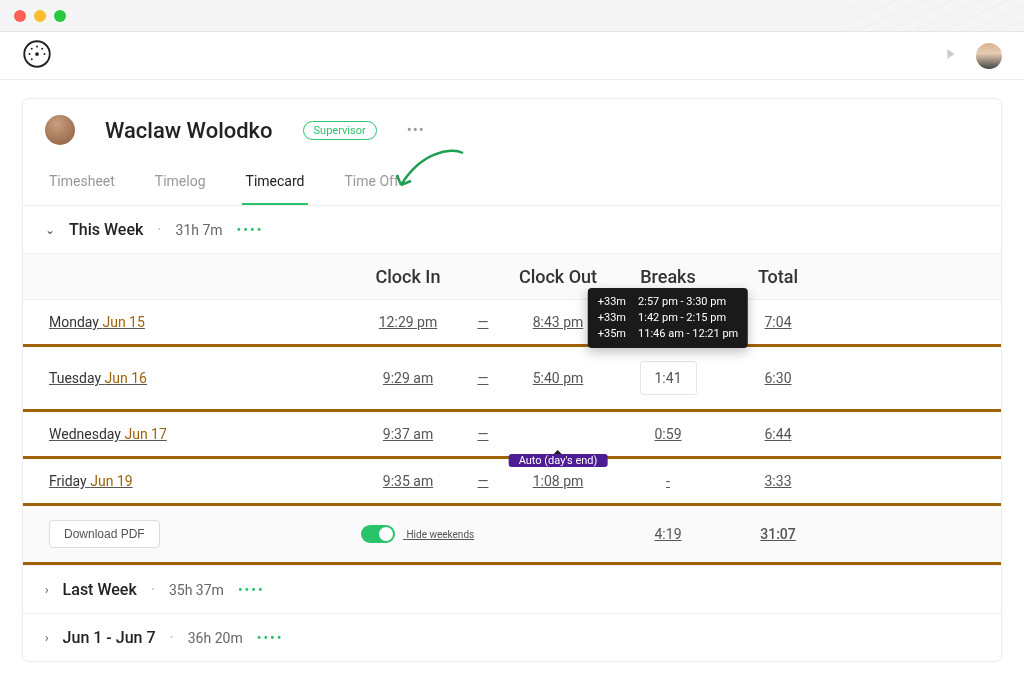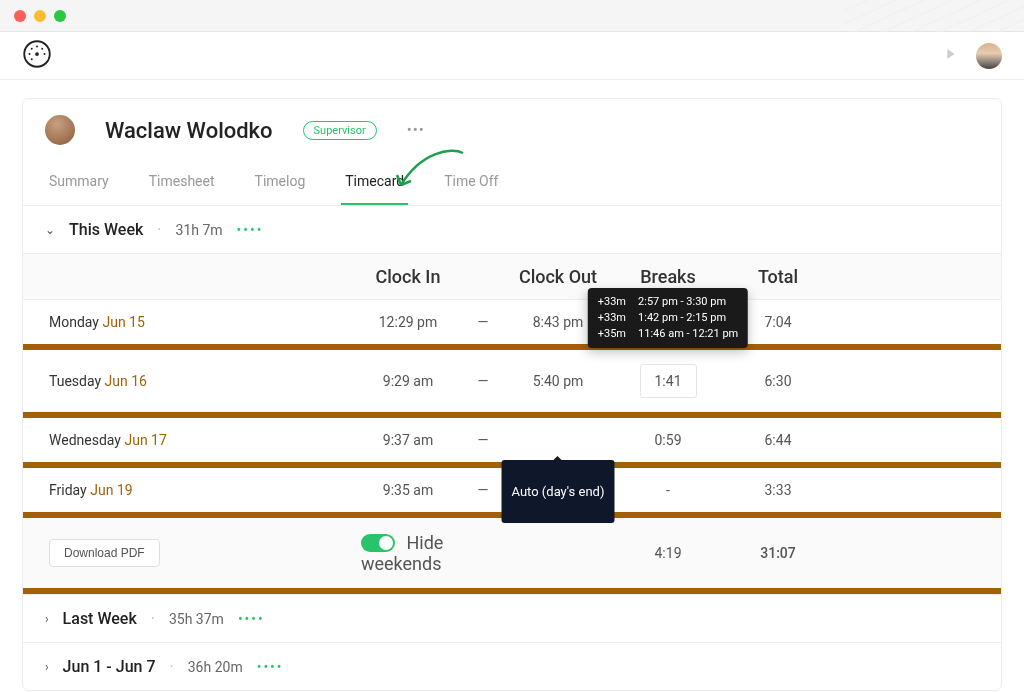--- a/index.html
+++ b/index.html
@@ -31,36 +31,36 @@
 .week-section { }
 .week-header { display: flex; align-items: center; gap: 14px; padding: 14px 22px; font-size: 16px; color: #222; }
 .chevron { font-size: 12px; color: #555; cursor: pointer; }
 .week-title { font-weight: 500; }
 .dot-sep { color: #bbb; }
 .week-total { color: #666; font-size: 14px; }
 .green-dots { color: #29c46a; font-size: 14px; letter-spacing: 2px; }
 .tc-table { width: 100%; border-collapse: collapse; }
 .tc-table th { text-align: center; font-weight: 500; font-size: 18px; color: #333; padding: 12px 8px; background: #fafafa; border-top: 1px solid #eee; border-bottom: 1px solid #eee; }
 .tc-table th.left { text-align: left; padding-left: 26px; }
-.tc-table td { text-align: center; font-size: 14px; color: #555; padding: 14px 8px; border-bottom: 6px solid #a16207; position: relative; }
+.tc-table td { text-align: center; font-size: 14px; color: #555; padding: 14px 8px; border-bottom: 3px solid #a16207; position: relative; text-decoration: underline; }
 .tc-table td.left { text-align: left; padding-left: 26px; }
 .day-name { color: #333; }
 .day-date { color: #a16207; }
 .dash { color: #ccc; }
 .cell-boxed { display: inline-block; border: 1px solid #e5e5e5; border-radius: 3px; padding: 8px 14px; }
 .footer-row td { background: #fafafa; border-top: 1px solid #eee; }
 .download-btn { border: 1px solid #ddd; background: #fff; font-size: 12px; color: #555; padding: 6px 14px; border-radius: 4px; cursor: pointer; }
 .toggle { width: 34px; height: 18px; background: #29c46a; border-radius: 10px; position: relative; display: inline-block; vertical-align: middle; margin-right: 8px; cursor: pointer; }
 .toggle::after { content: ""; width: 14px; height: 14px; background: #fff; border-radius: 50%; position: absolute; left: 18px; top: 2px; }
-.hide-label { font-size: 18px; color: #555; vertical-align: middle; }
+.hide-label { font-size: 10px; color: #555; vertical-align: middle; }
 .popover-dark { position: absolute; top: -12px; left: 50%; transform: translateX(-50%); background: #1a1a1a; color: #fff; font-size: 11px; border-radius: 4px; padding: 6px 10px; white-space: nowrap; z-index: 10; box-shadow: 0 4px 12px rgba(0,0,0,0.25); }
 .popover-dark .brow { display: flex; gap: 12px; line-height: 16px; }
 .popover-dark .bdur { color: #fff; }
 .popover-dark .btime { color: #fff; }
-.popover-small { position: absolute; top: 42px; left: 50%; transform: translateX(-50%); background: #0f172a; color: #fff; font-size: 13px; padding: 24px 10px; border-radius: 3px; white-space: nowrap; z-index: 10; }
+.popover-small { position: absolute; top: 42px; left: 50%; transform: translateX(-50%); background: #4c1d95; color: #fff; font-size: 11px; padding: 0 10px; border-radius: 3px; white-space: nowrap; z-index: 10; }
 .popover-small::before { content: ""; position: absolute; top: -4px; left: 50%; margin-left: -4px; border-left: 4px solid transparent; border-right: 4px solid transparent; border-bottom: 4px solid #1a1a1a; }
 .col-day { width: 330px; }
 .col-in { width: 110px; }
 .col-dash { width: 40px; }
 .col-out { width: 110px; }
 .col-breaks { width: 110px; }
 .col-total { width: 110px; }
 </style>
 </head>
 <body>
@@ -100,21 +100,20 @@
 <div class="content">
   <div class="panel">
     <div class="panel-header">
       <div class="avatar-lg"></div>
       <div class="user-name">Waclaw Wolodko</div>
       <div class="role-badge">Supervisor</div>
       <div class="more-dots">•••</div>
     </div>
 
     <div class="tabs">
-      <div class="tab">Summary</div>
       <div class="tab">Timesheet</div>
       <div class="tab">Timelog</div>
       <div class="tab active">Timecard</div>
       <div class="tab">Time Off</div>
       <svg class="arrow-annot" width="80" height="50" viewBox="0 0 80 50">
         <path d="M72,6 C60,0 30,5 10,38" fill="none" stroke="#1e9e50" stroke-width="2.5"></path>
         <path d="M10,38 L6,28 M10,38 L20,34" fill="none" stroke="#1e9e50" stroke-width="2.5"></path>
       </svg>
     </div>
 

